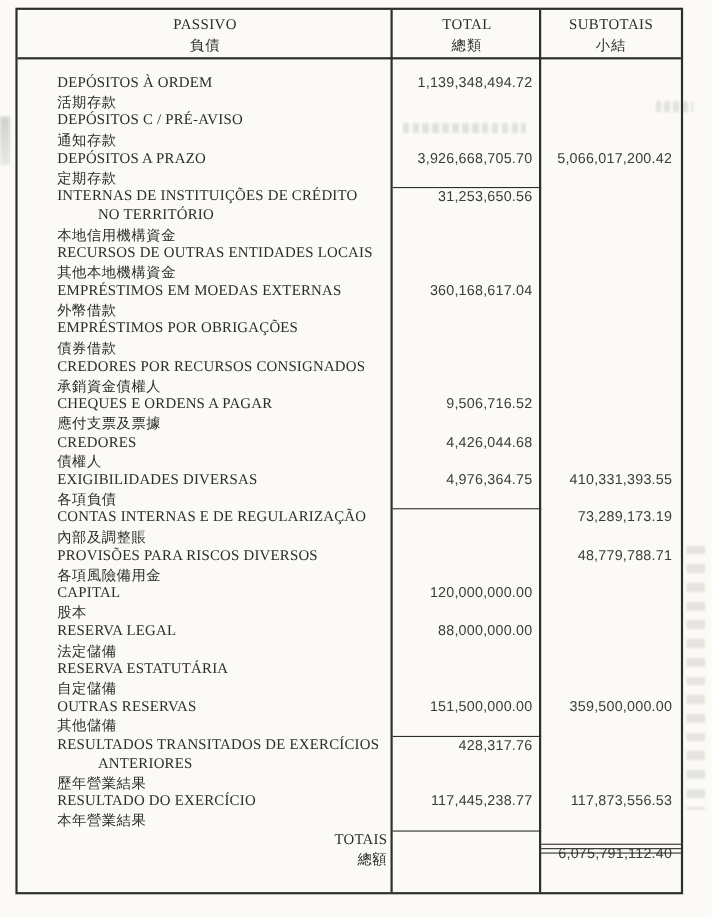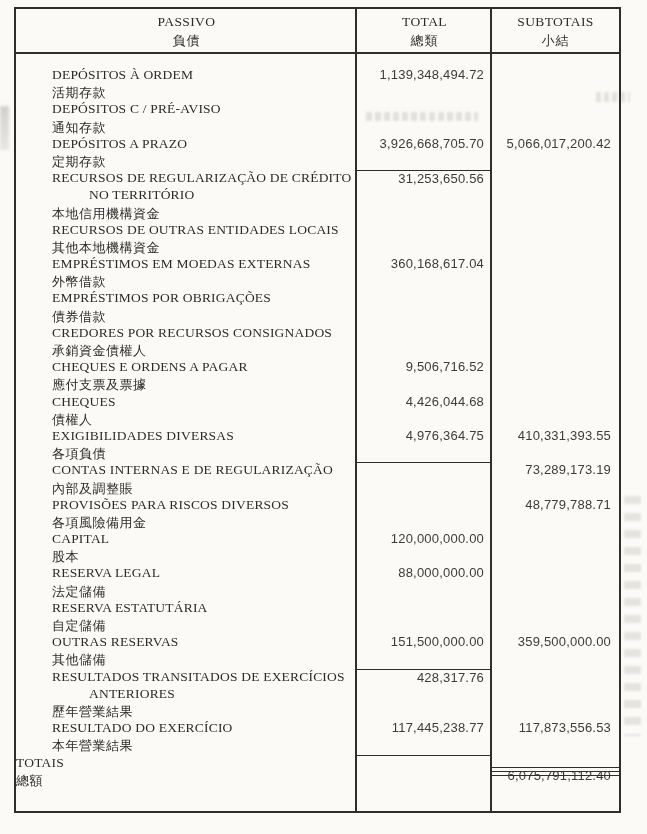--- a/index.html
+++ b/index.html
@@ -41,21 +41,21 @@
     display:grid;
     grid-template-columns:341px 135px 127px;
     grid-auto-rows:17.2px;
     padding-top:13px;
     box-sizing:border-box;
   }
   .cell{white-space:nowrap;overflow:visible;}
   .lab{padding-left:36px;font-size:13.5px;letter-spacing:.2px;}
   .lab.zh{font-size:13px;letter-spacing:.5px;}
   .lab.indent{padding-left:44px;margin-left:29px;}
-  .lab.right{padding-left:0;padding-right:16px;}
+  .lab.right{text-align:right;padding-left:0;padding-right:5px;}
   .num{
     text-align:right;padding-right:8px;
     font-family:"Liberation Sans", sans-serif;
     font-size:13px;color:#3c3c3c;letter-spacing:.2px;
   }
   .rule-top{border-top:1.5px solid #2e2e2c;}
   .grand-under{border-bottom:1.4px solid #2e2e2c;margin-top:12px;}
   .grand-under2{
     background:linear-gradient(#2e2e2c,#2e2e2c) no-repeat 0 3.5px;
     background-size:100% 1.3px;
@@ -104,21 +104,21 @@
         <div class="cell num"></div>
         <div class="cell lab zh">通知存款</div>
         <div class="cell num"></div>
         <div class="cell num"></div>
         <div class="cell lab pt">DEPÓSITOS A PRAZO</div>
         <div class="cell num">3,926,668,705.70</div>
         <div class="cell num">5,066,017,200.42</div>
         <div class="cell lab zh">定期存款</div>
         <div class="cell num"></div>
         <div class="cell num"></div>
-        <div class="cell lab pt">RECURSOS DE REGULARIZAÇÃO DE CRÉDITO</div>
+        <div class="cell lab pt">INTERNAS DE INSTITUIÇÕES DE CRÉDITO</div>
         <div class="cell num rule-top">31,253,650.56</div>
         <div class="cell num"></div>
         <div class="cell lab pt indent">NO TERRITÓRIO</div>
         <div class="cell num"></div>
         <div class="cell num"></div>
         <div class="cell lab zh">本地信用機構資金</div>
         <div class="cell num"></div>
         <div class="cell num"></div>
         <div class="cell lab pt">RECURSOS DE OUTRAS ENTIDADES LOCAIS</div>
         <div class="cell num"></div>
@@ -143,21 +143,21 @@
         <div class="cell num"></div>
         <div class="cell lab zh">承銷資金債權人</div>
         <div class="cell num"></div>
         <div class="cell num"></div>
         <div class="cell lab pt">CHEQUES E ORDENS A PAGAR</div>
         <div class="cell num">9,506,716.52</div>
         <div class="cell num"></div>
         <div class="cell lab zh">應付支票及票據</div>
         <div class="cell num"></div>
         <div class="cell num"></div>
-        <div class="cell lab pt">CHEQUES</div>
+        <div class="cell lab pt">CREDORES</div>
         <div class="cell num">4,426,044.68</div>
         <div class="cell num"></div>
         <div class="cell lab zh">債權人</div>
         <div class="cell num"></div>
         <div class="cell num"></div>
         <div class="cell lab pt">EXIGIBILIDADES DIVERSAS</div>
         <div class="cell num">4,976,364.75</div>
         <div class="cell num">410,331,393.55</div>
         <div class="cell lab zh">各項負債</div>
         <div class="cell num"></div>

